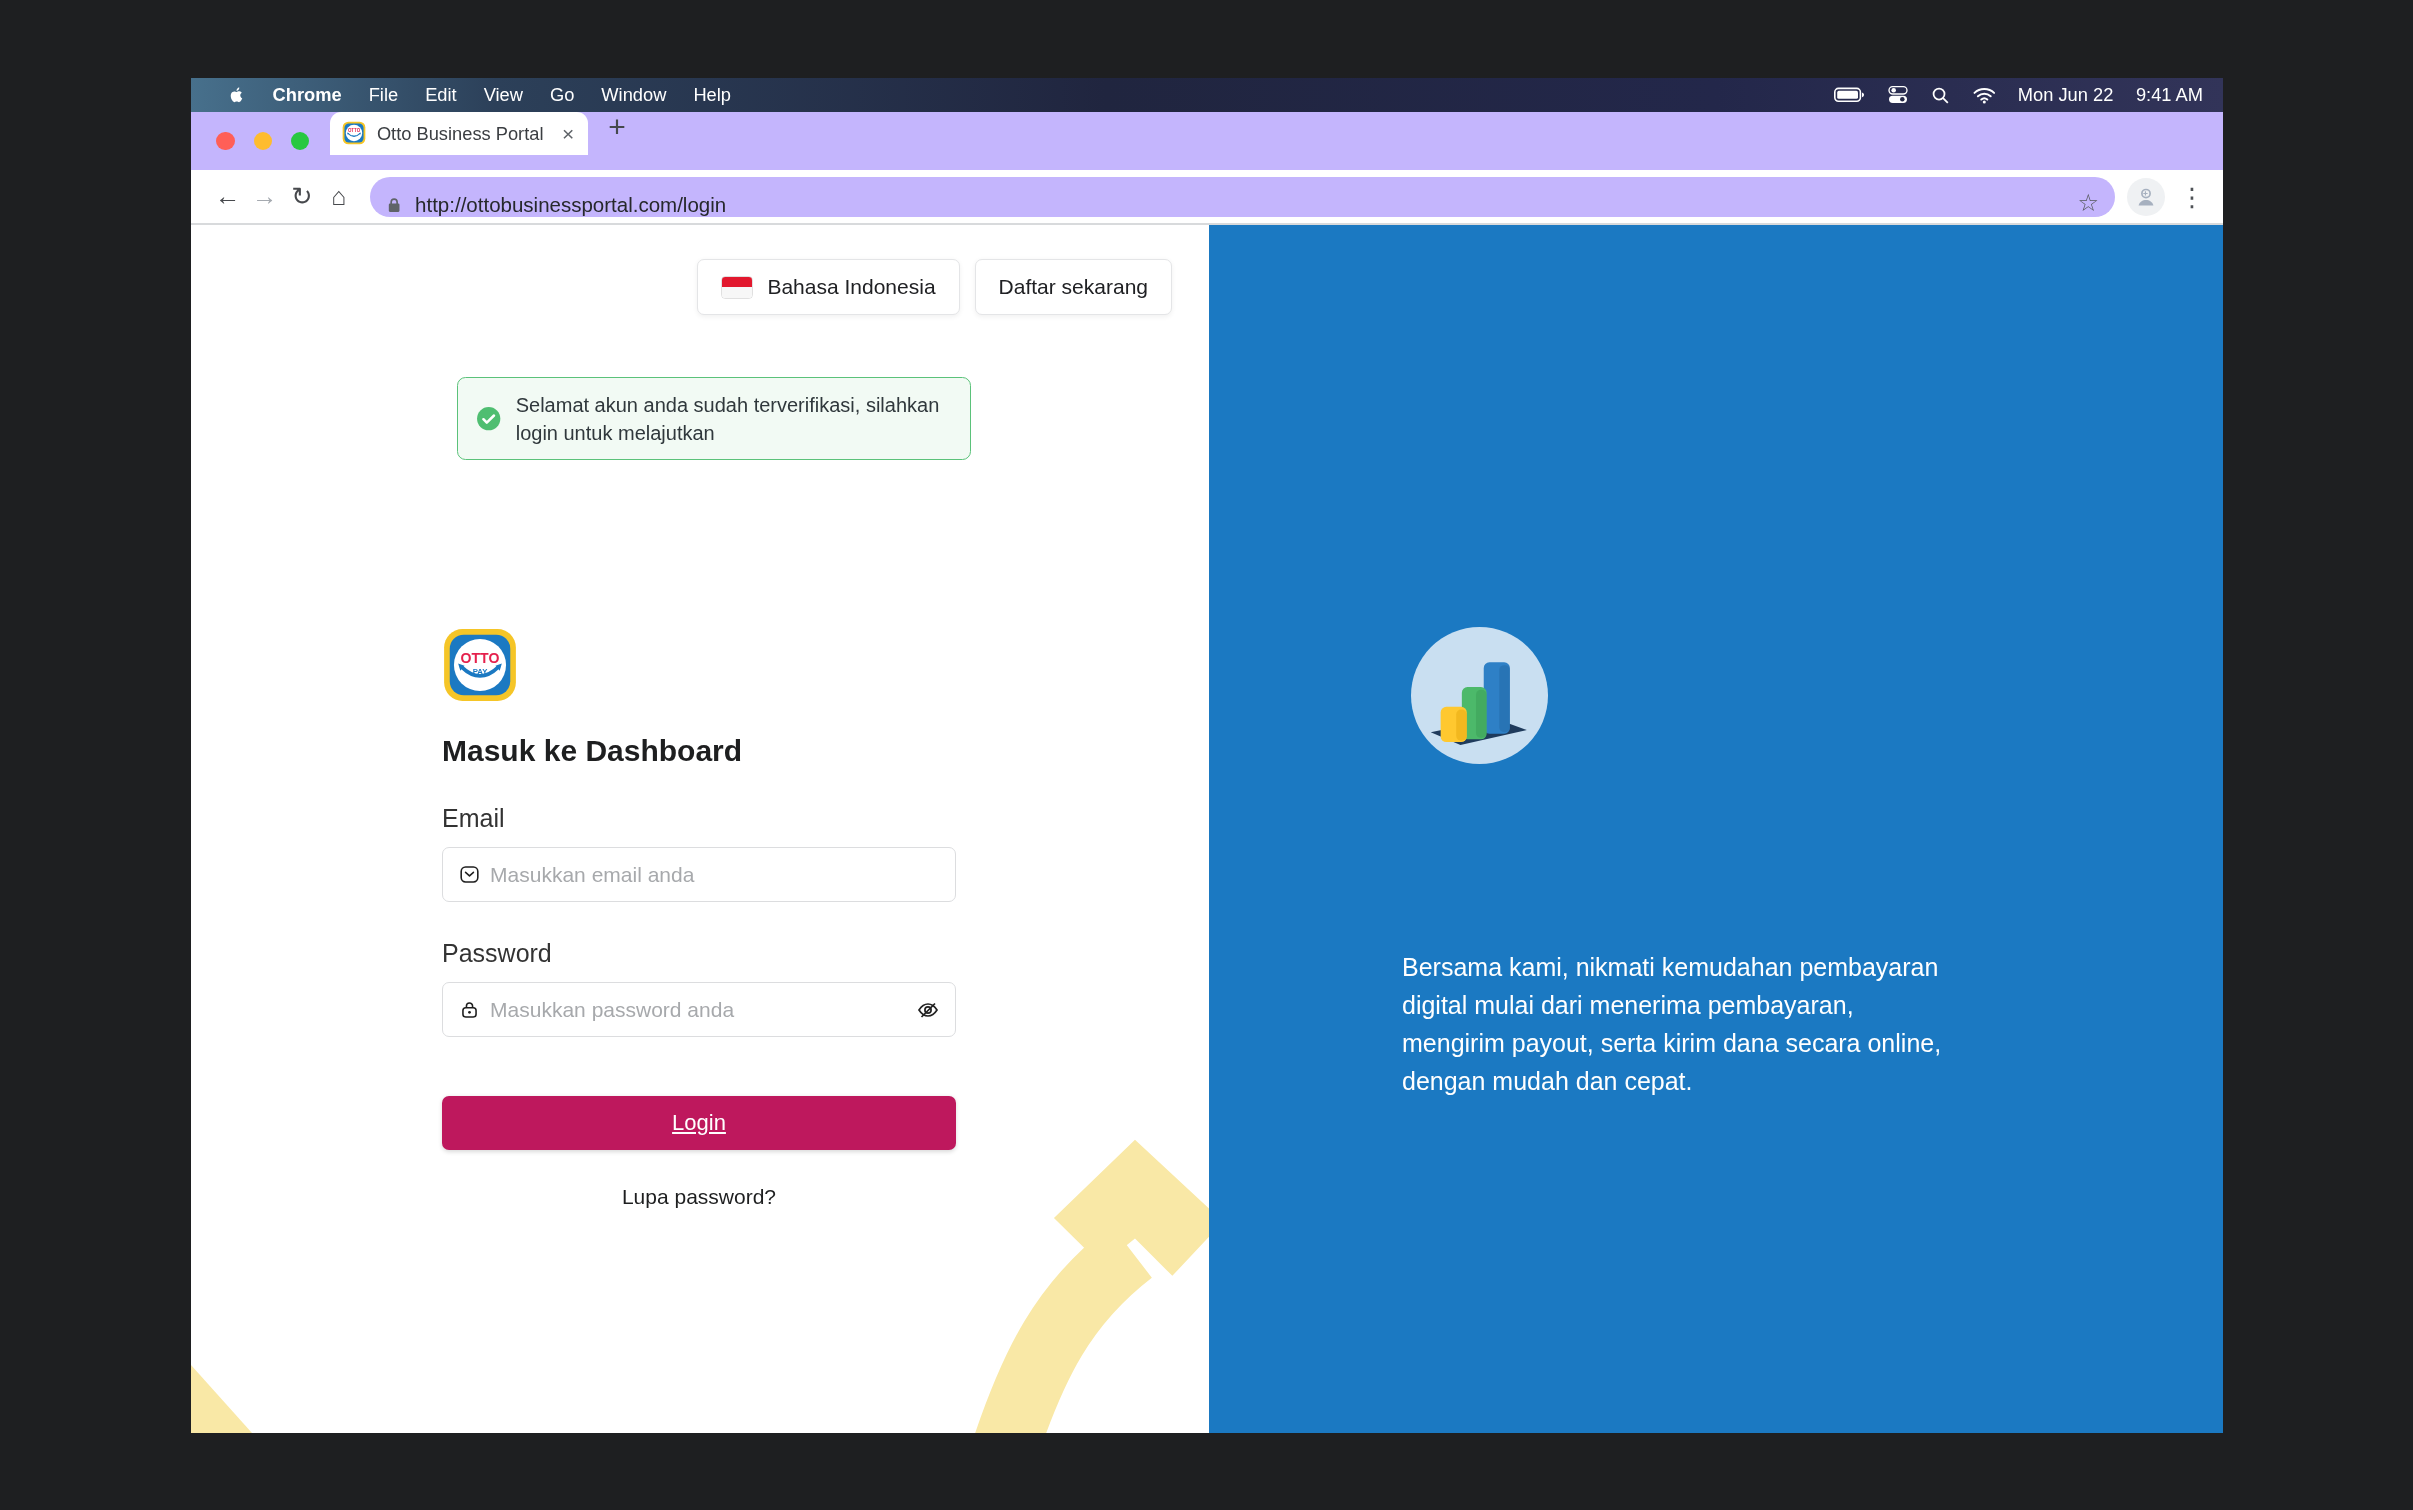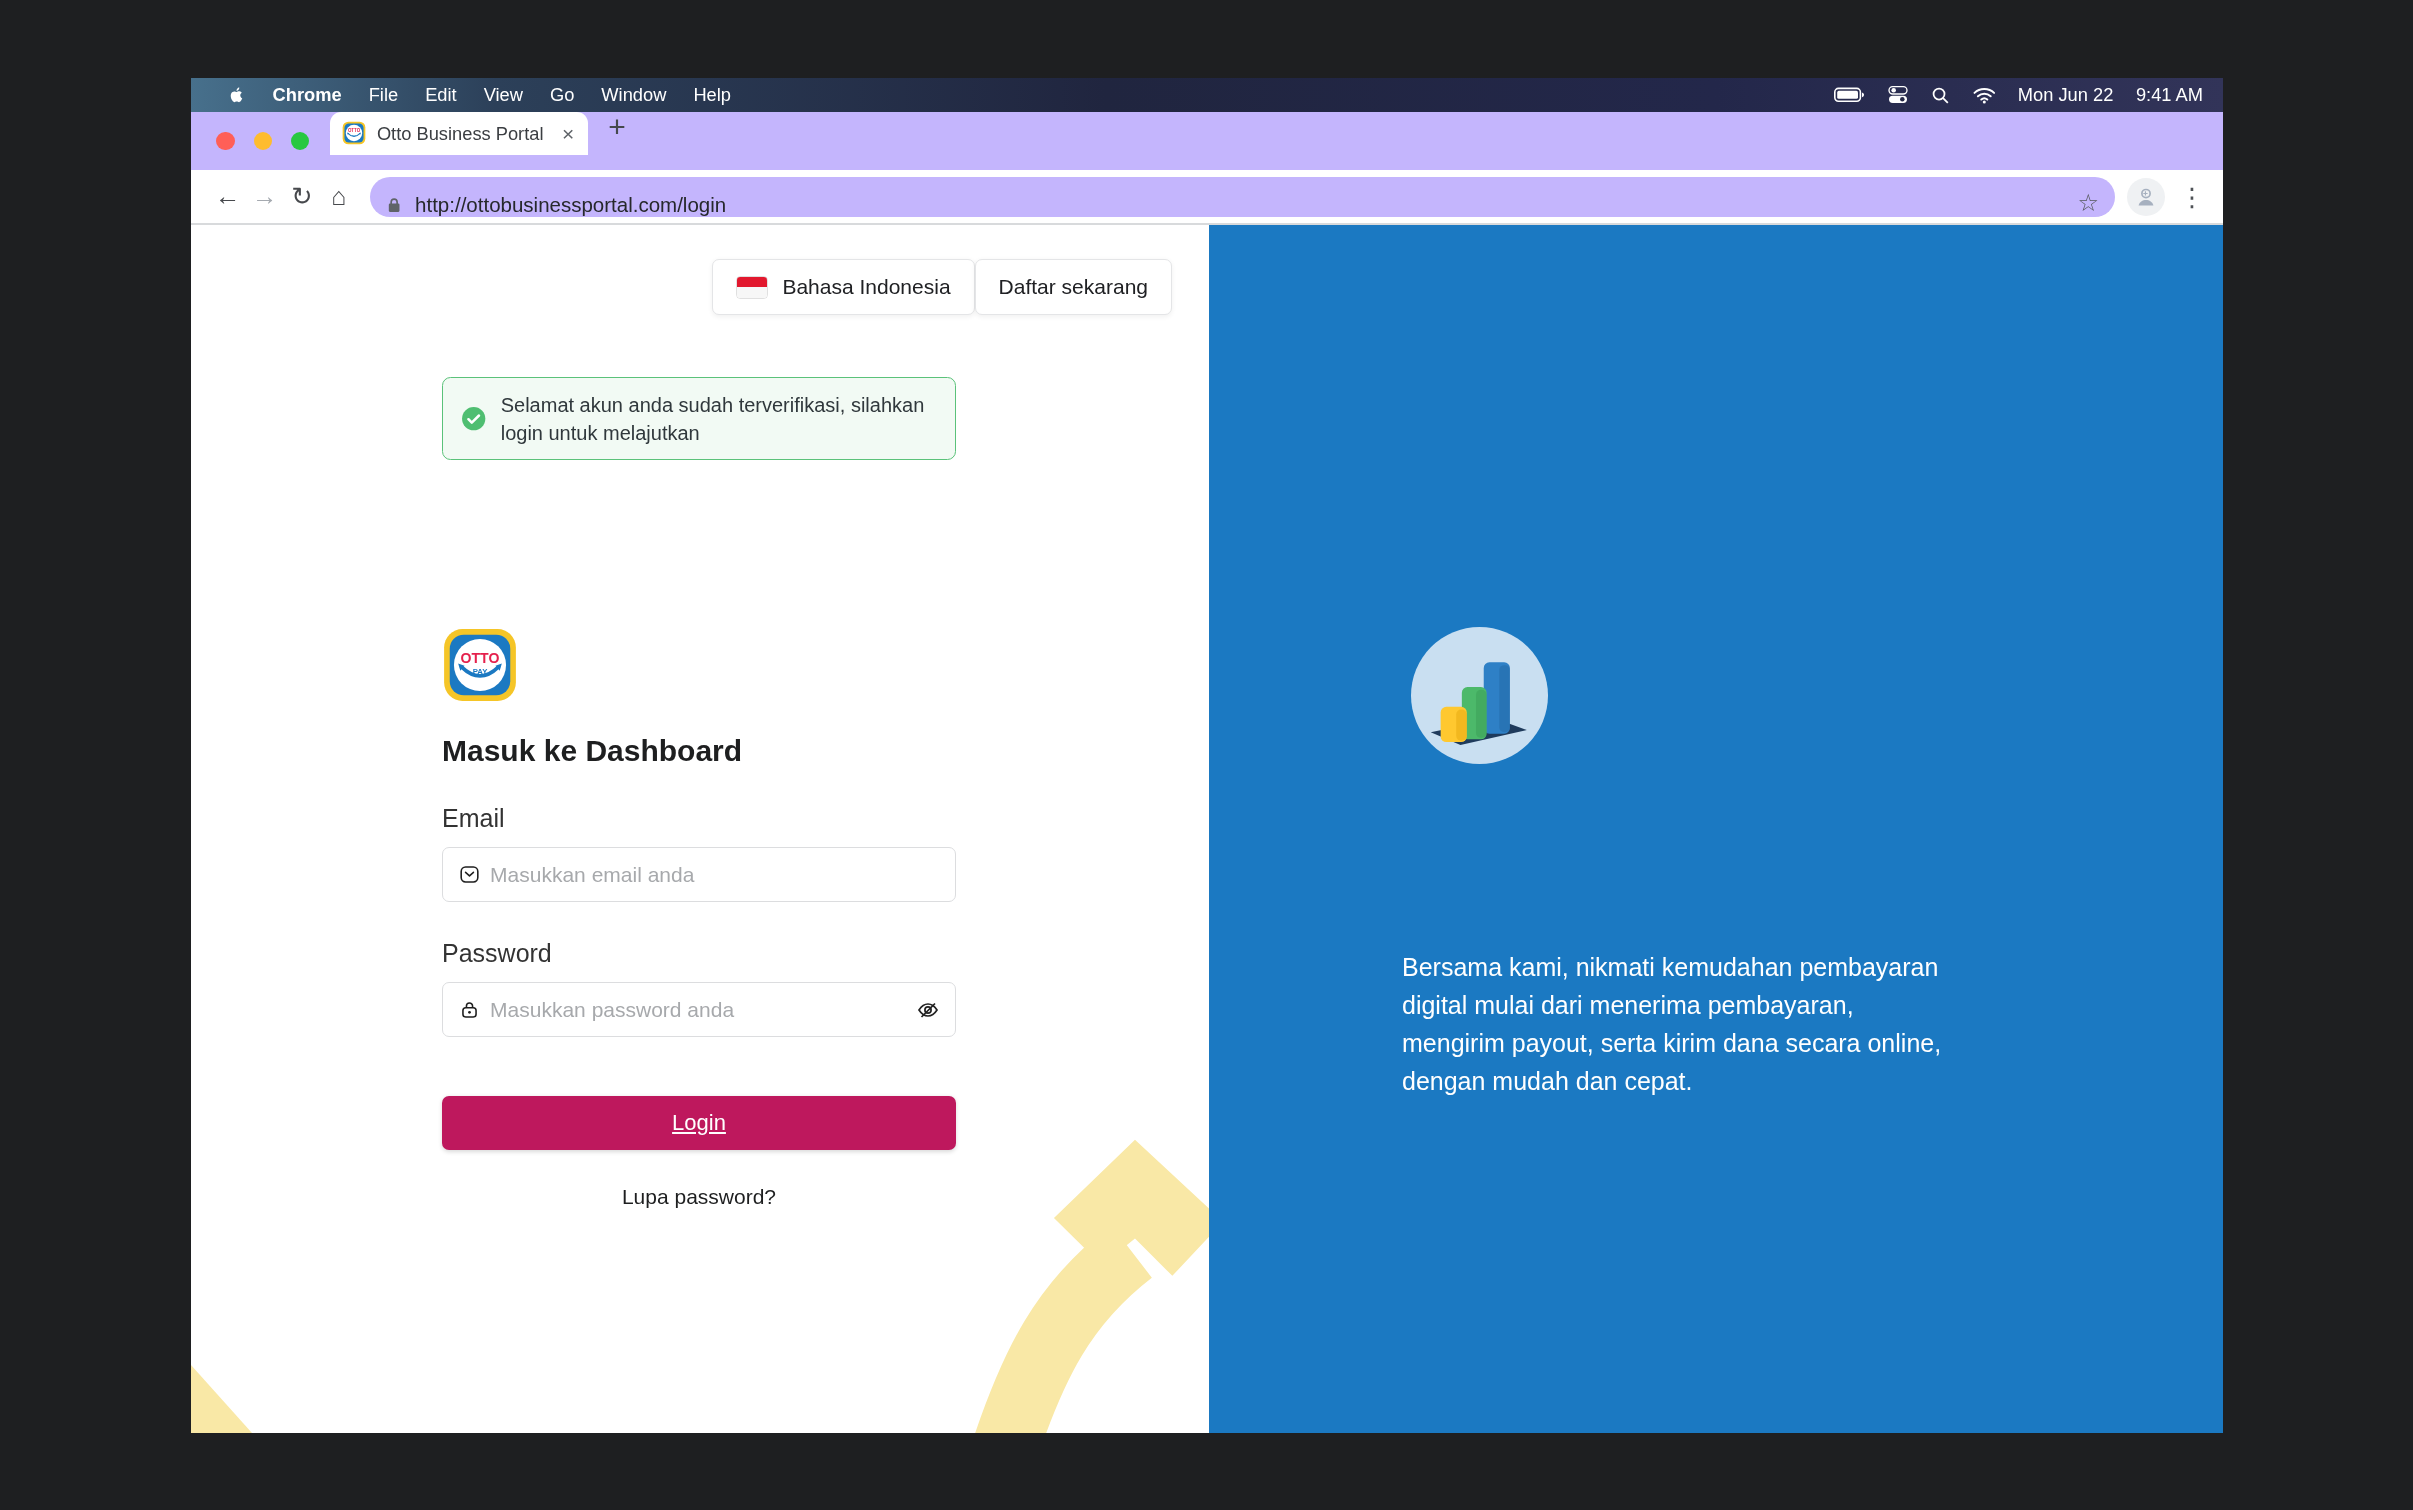--- a/index.html
+++ b/index.html
@@ -44,30 +44,30 @@
   .avatar { width:38px; height:38px; border-radius:50%; background:#EFF1F3;
             display:flex; align-items:center; justify-content:center; }
   .dots { font-size:25.4px; color:#4E5256; margin-left:14px; }
   .toolbar-sep { height:2.1px; flex:0 0 2.1px; background:#D8DADC; }
 
   
   .content { flex:1; display:flex; min-height:0; }
   .panel-left  { width:1018px; flex:0 0 1018px; background:#fff; position:relative; overflow:hidden; }
   .panel-right { flex:1; background:#1B79C2; position:relative; overflow:hidden; color:#fff; }
 
-  .top-buttons { position:absolute; top:34px; right:37px; display:flex; }
+  .top-buttons { position:absolute; top:34px; right:37px; display:flex; gap:15px; }
   .btn-outline { height:56px; background:#fff; border:1.4px solid #E4E5E7; border-radius:7px;
                  box-shadow:0 1.4px 5.6px rgba(0,0,0,.06); display:flex; align-items:center;
                  padding:0 23px; gap:14px; font-size:21px; color:#202124; font-family:inherit; cursor:pointer; }
   .flag { width:32px; height:23px; border-radius:4.2px; overflow:hidden; border:0.7px solid rgba(0,0,0,.12);
           display:flex; flex-direction:column; flex:0 0 32px; }
   .flag .t { flex:1; background:#E2182E; }
   .flag .b { flex:1; background:#F7F7F7; }
 
-  .alert { position:absolute; left:251px; top:152px; width:514px; min-height:80px;
+  .alert { position:absolute; left:266px; top:152px; width:514px; min-height:80px;
            background:#F2FAF4; border:1.4px solid #5BC27A; border-radius:8.5px;
            display:flex; align-items:center; gap:14px; padding:12.7px 18.3px; }
   .alert-icon { width:25.4px; height:25.4px; flex:0 0 25.4px; }
   .alert-text { font-size:20px; line-height:28px; color:#30383C; white-space:pre-line; }
 
   .login-form { position:absolute; left:251px; top:402px; width:514px; }
   .logo { width:76px; height:76px; display:block; }
   .form-title { margin-top:32px; font-size:30px; line-height:32px; font-weight:bold; color:#1E1F20; }
   .field-label { display:block; margin-top:37px; font-size:25px; color:#333; }
   .field { margin-top:14px; height:55px; border:1.4px solid #DCDDDF; border-radius:7px;

